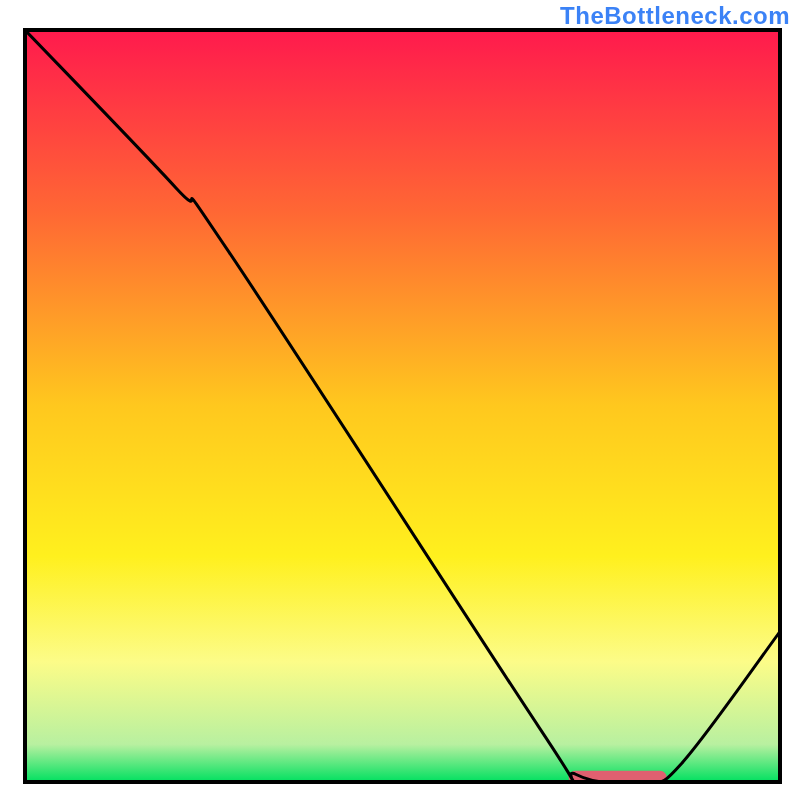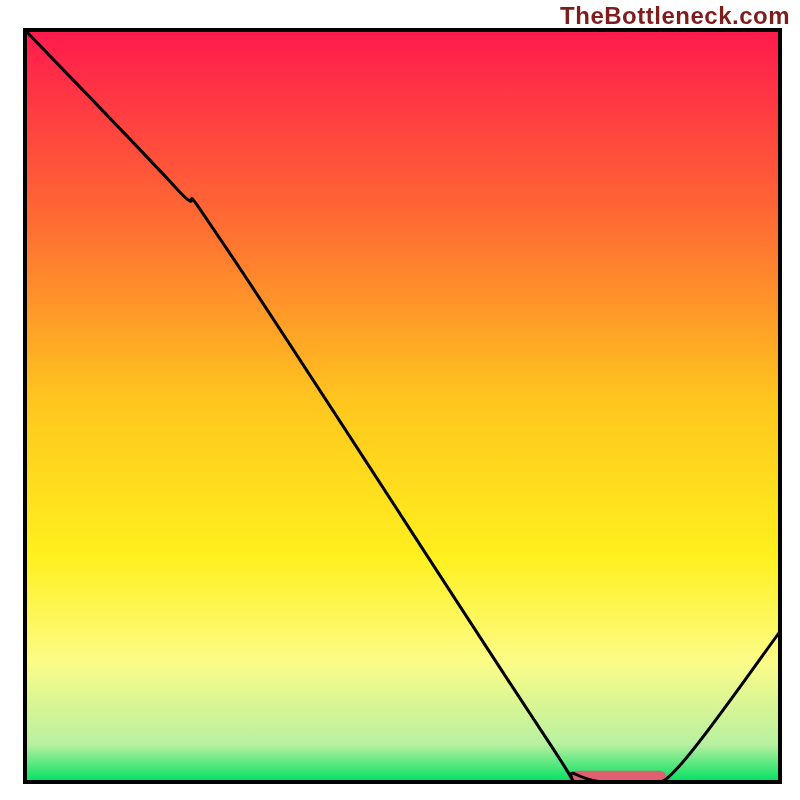--- a/index.html
+++ b/index.html
@@ -15,21 +15,21 @@
     width: 800px;
     height: 800px;
   }
   .watermark {
     position: absolute;
     top: 2px;
     right: 10px;
     font-family: Arial, Helvetica, sans-serif;
     font-size: 24px;
     font-weight: bold;
-    color: #7f1d1d;
+    color: #3b82f6;
     letter-spacing: 0.5px;
   }
   svg {
     display: block;
   }
 </style>
 </head>
 <body>
 
 <div class="container">

